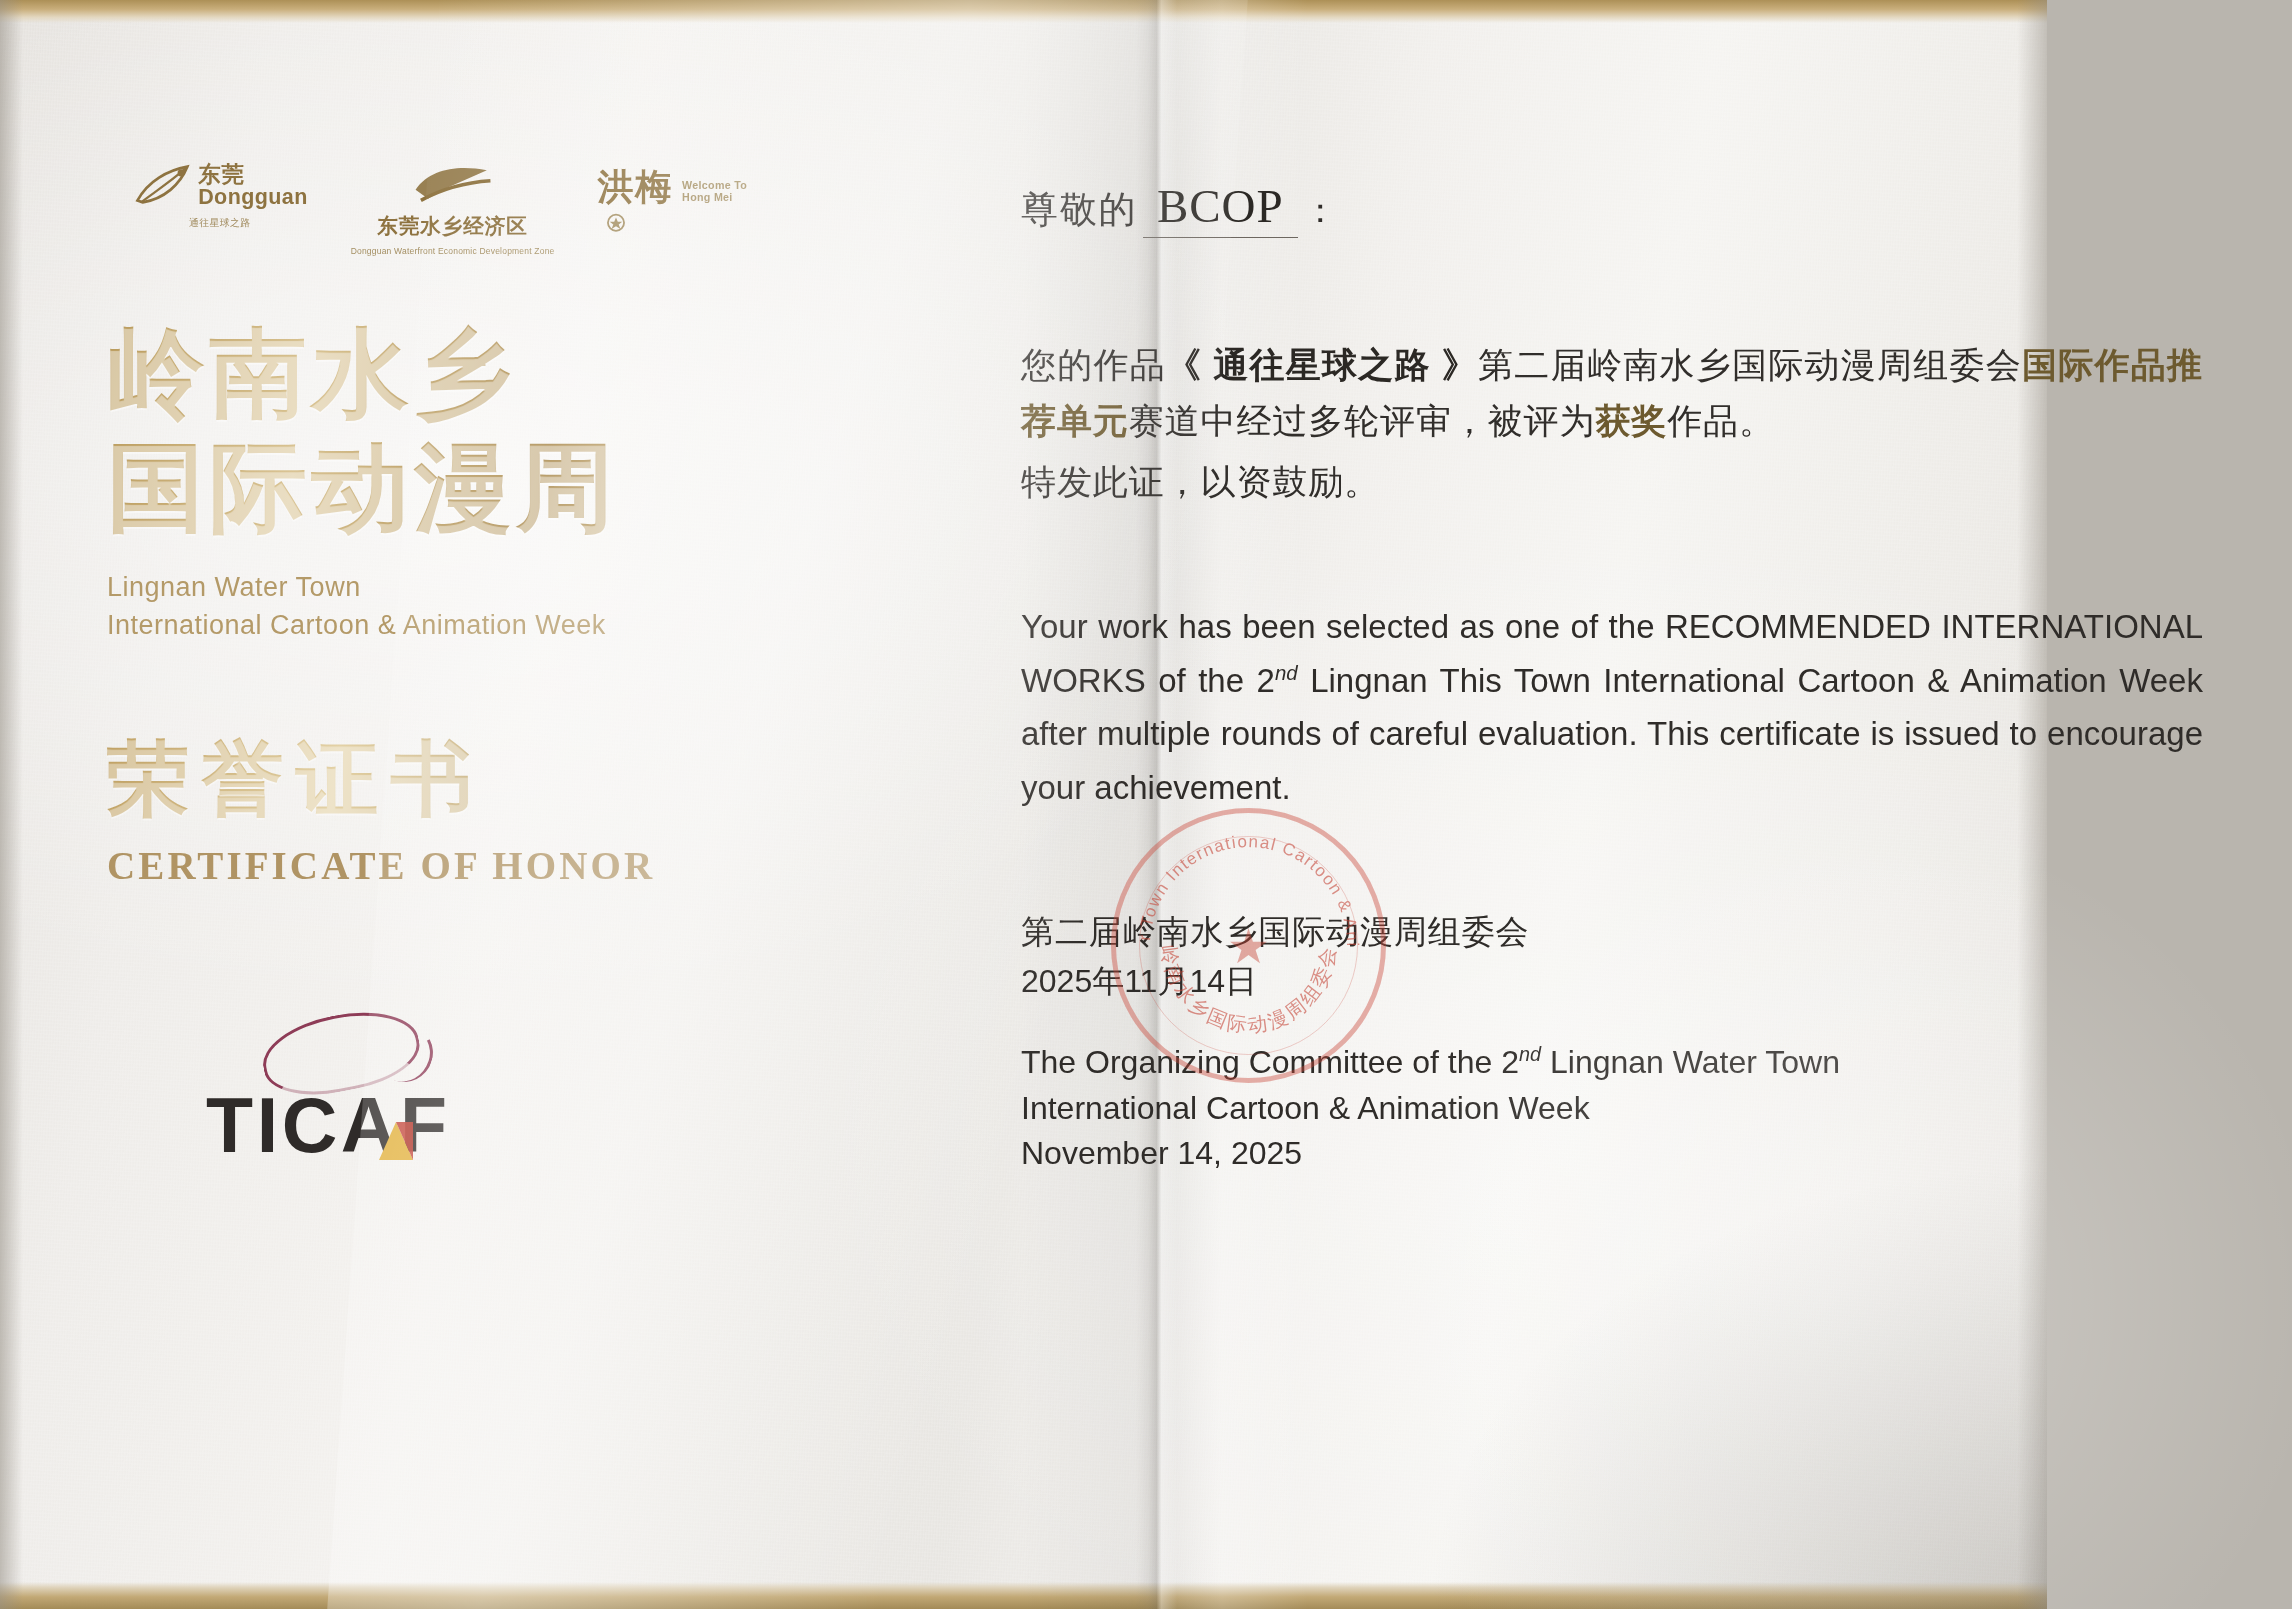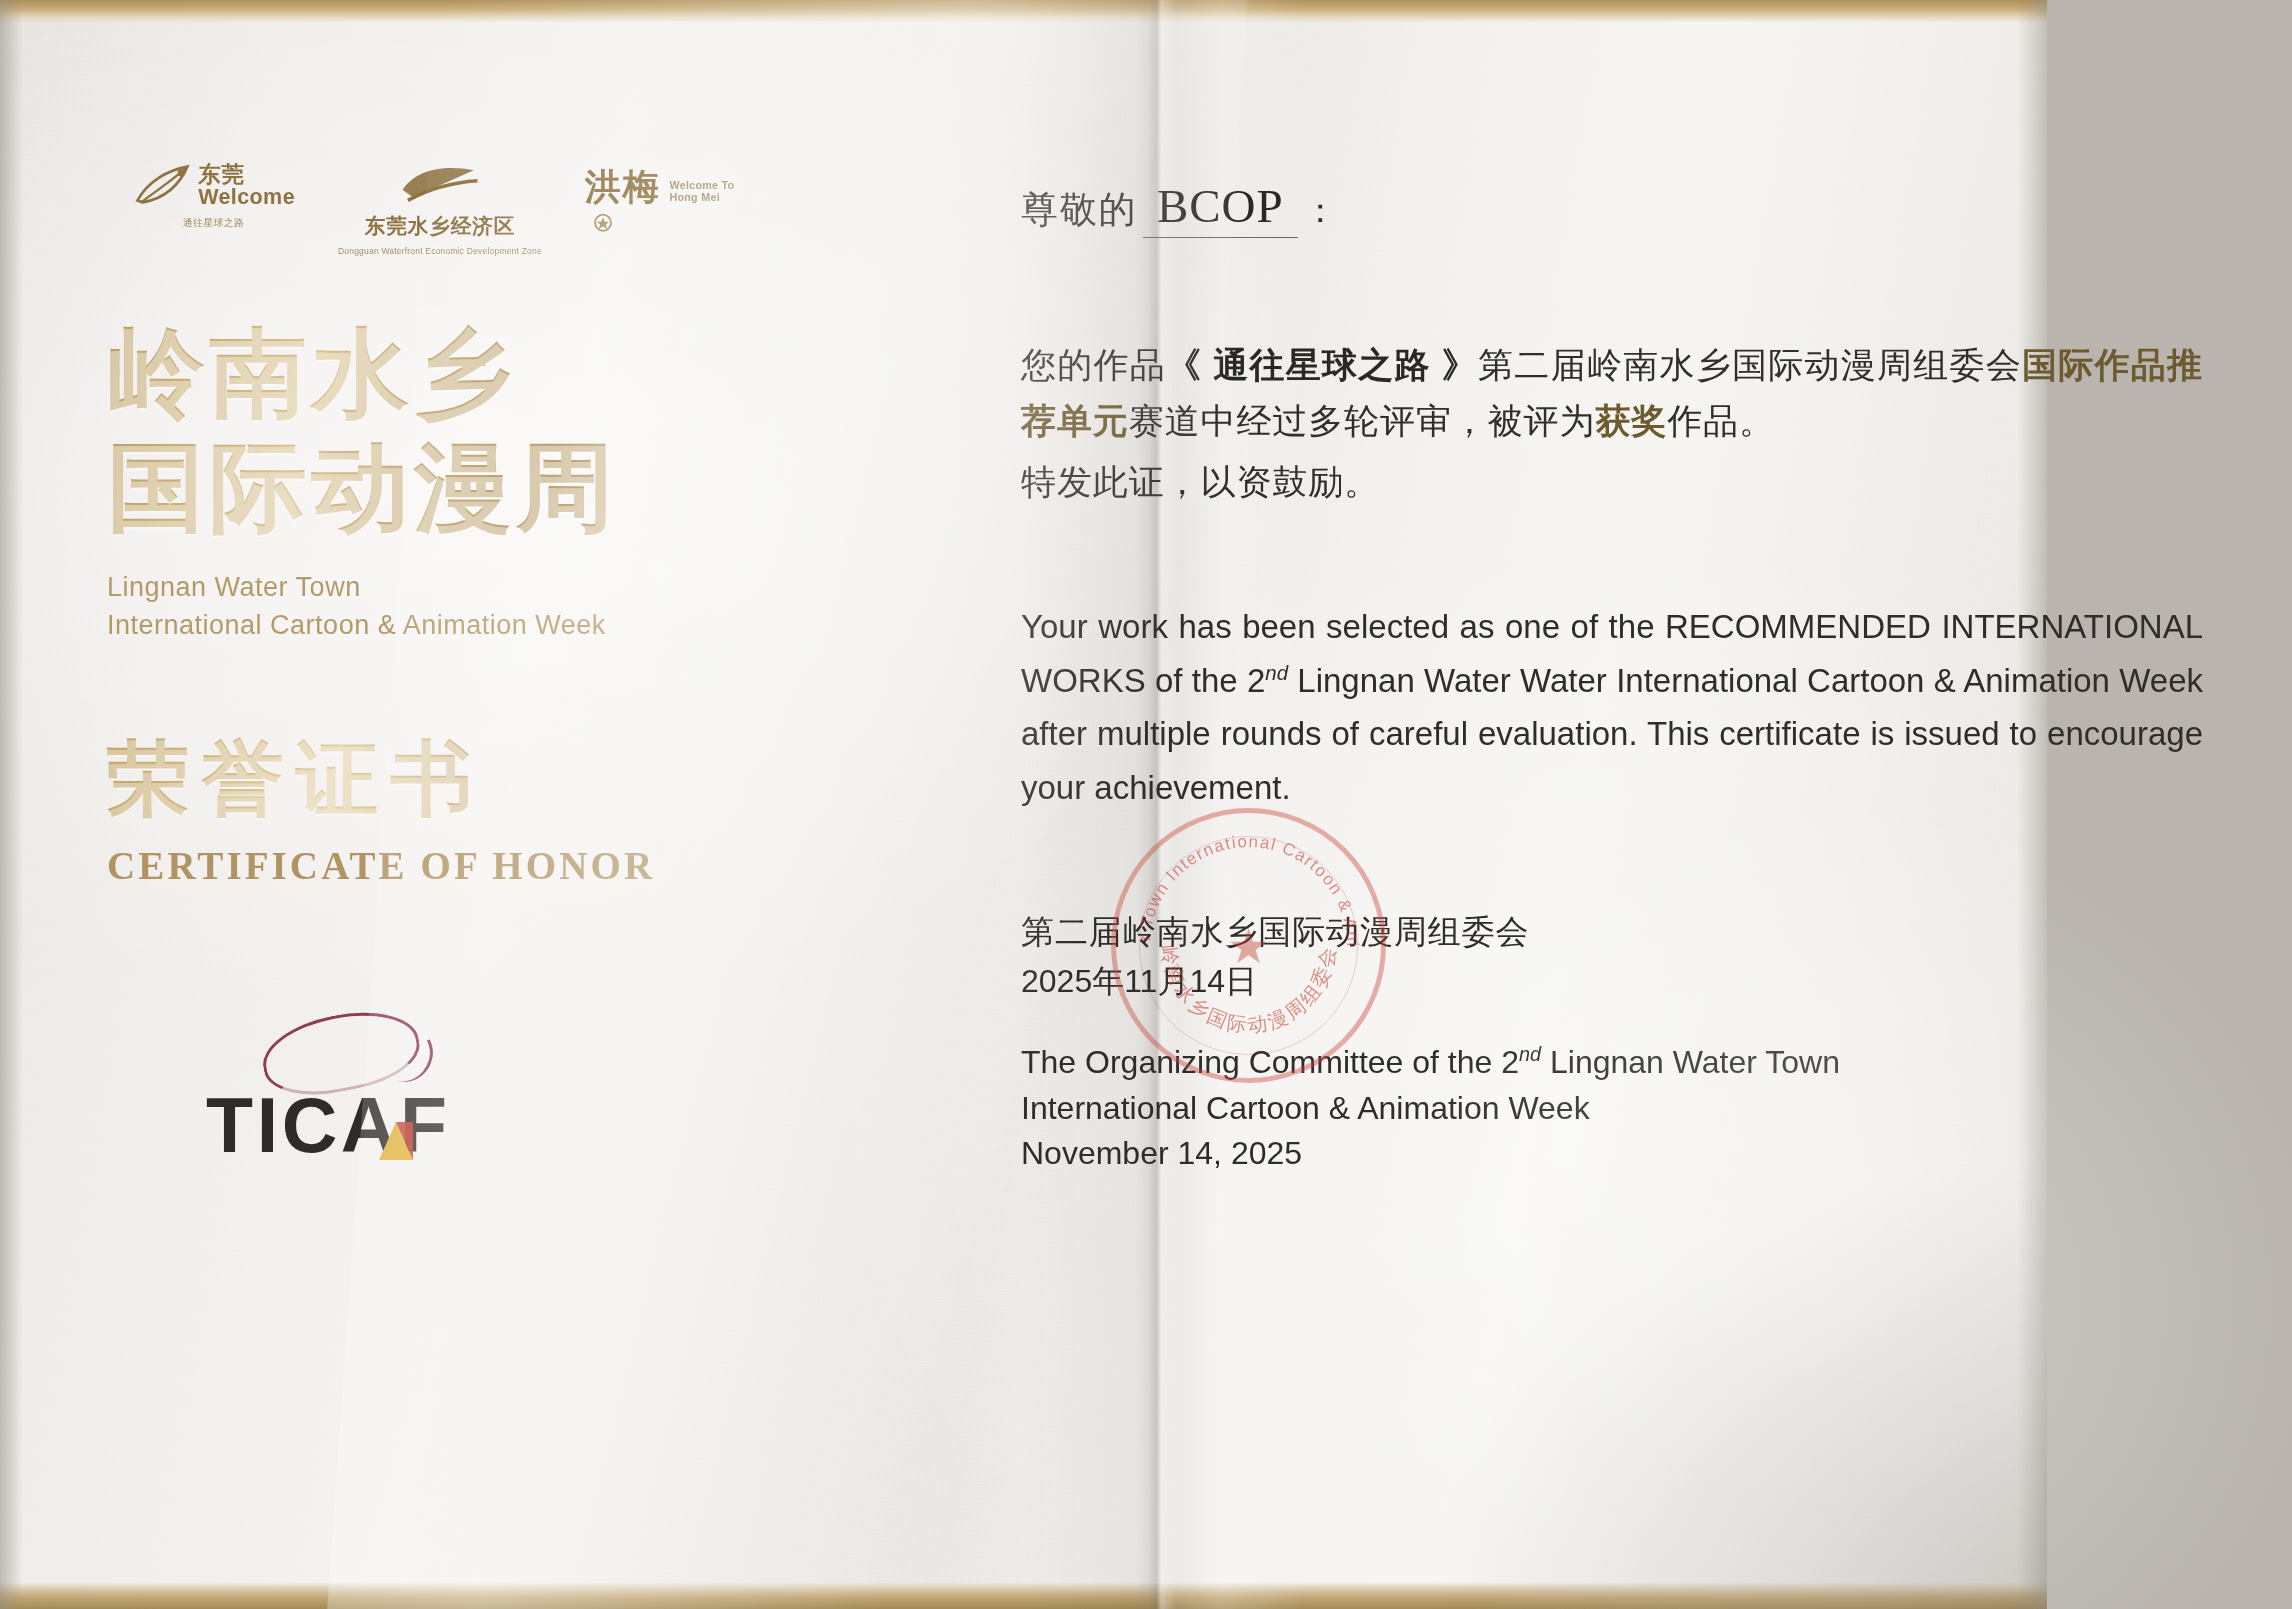--- a/index.html
+++ b/index.html
@@ -369,21 +369,21 @@
         <div class="logo-dg-main">
           <span>
             <svg width="59" height="47" viewBox="0 0 66 52" aria-hidden="true">
               <path d="M6 44 C18 22, 40 10, 62 6 C54 26, 36 42, 12 46 Z" fill="none" stroke="#8e7340" stroke-width="3"></path>
               <path d="M10 46 C26 34, 44 22, 60 8" fill="none" stroke="#8e7340" stroke-width="2.5"></path>
               <circle cx="55" cy="13" r="4" fill="#8e7340"></circle>
             </svg>
           </span>
           <span class="logo-dg-text">
             <span class="logo-dg-cn">东莞</span><br>
-            <span class="logo-dg-en">Welcome</span>
+            <span class="logo-dg-en">Dongguan</span>
           </span>
         </div>
         <div class="logo-dg-sub">通往星球之路</div>
       </div>
 
       <div class="logo logo-water">
         <span>
           <svg width="82" height="41" viewBox="0 0 92 46" aria-hidden="true">
             <path d="M4 30 C20 6, 52 2, 84 8 C62 18, 40 26, 18 40 Z" fill="#8e7340" opacity=".9"></path>
             <path d="M10 42 C32 30, 58 22, 88 20" fill="none" stroke="#8e7340" stroke-width="4"></path>
@@ -444,21 +444,21 @@
       <span class="colon">：</span>
     </div>
 
     <div class="para-cn">
       <span>您的作品</span><span class="work">《 通往星球之路 》</span><span>第二届岭南水乡国际动漫周组委会</span><span class="hl">国际作</span><span class="hl">品推荐单元</span><span>赛道中经过多轮评审，被评为</span><span class="hl">获奖</span><span>作品。</span>
       <span class="line3">特发此证，以资鼓励。</span>
     </div>
 
     <div class="para-en">
       <span>Your work has been selected as one of the RECOMMENDED</span>
-      <span>INTERNATIONAL WORKS of the 2</span><sup>nd</sup><span> Lingnan Water Water International</span>
+      <span>INTERNATIONAL WORKS of the 2</span><sup>nd</sup><span> Lingnan This Town International</span>
       <span>Cartoon &amp; Animation Week after multiple rounds of careful evaluation.</span>
       <span class="last">This certificate is issued to encourage your achievement.</span>
     </div>
 
     <div class="signature">
 
       <div class="seal">
         <div class="seal-inner"></div>
         <div class="seal-star">★</div>
         <div class="seal-text">

